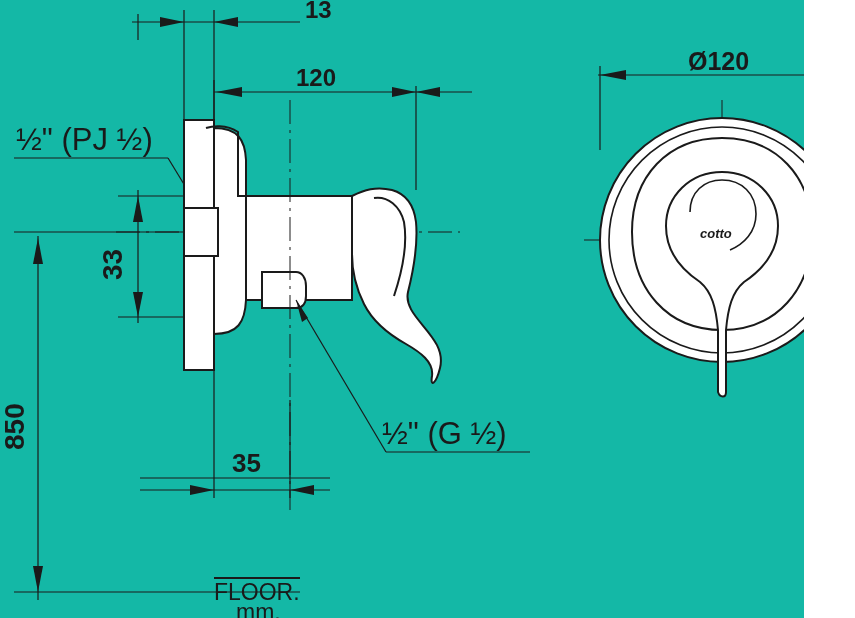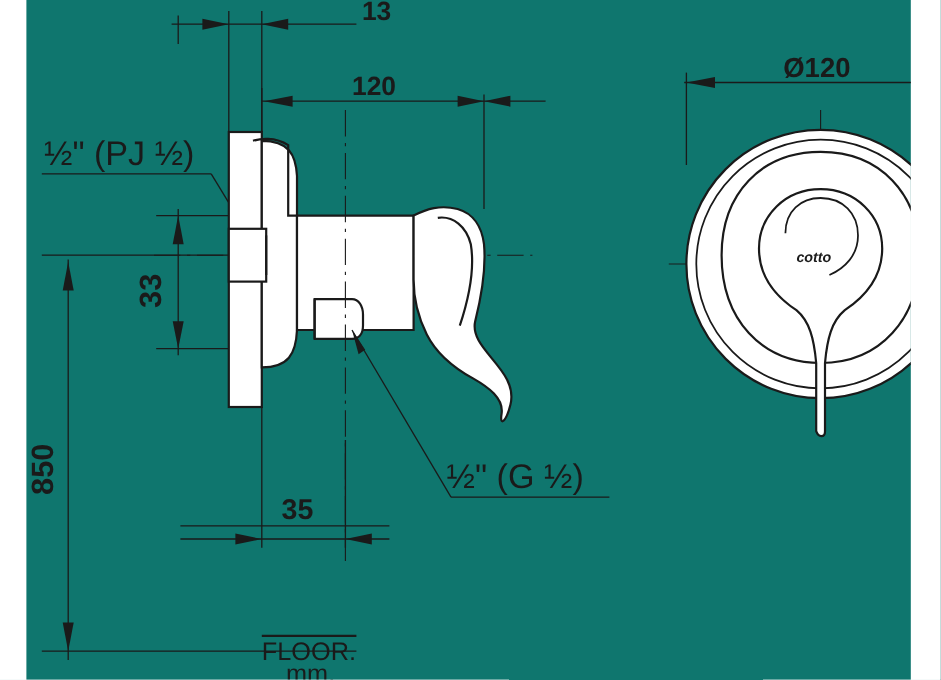--- a/index.html
+++ b/index.html
@@ -4,24 +4,23 @@
 <style>
   html, body {
     margin: 0;
     padding: 0;
     background: #ffffff;
   }
   #sheet {
     position: relative;
     width: 804px;
     height: 618px;
-    background: #0f766e;
+    background: #14b8a6;
     overflow: hidden;
     font-family: "Liberation Sans", sans-serif;
-    margin-left: 24px;
   }
   #sheet svg {
     position: absolute;
     left: 0;
     top: 0;
   }
   .dim-text {
     font-family: "Liberation Sans", sans-serif;
     font-weight: bold;
     fill: #1a1a1a;

